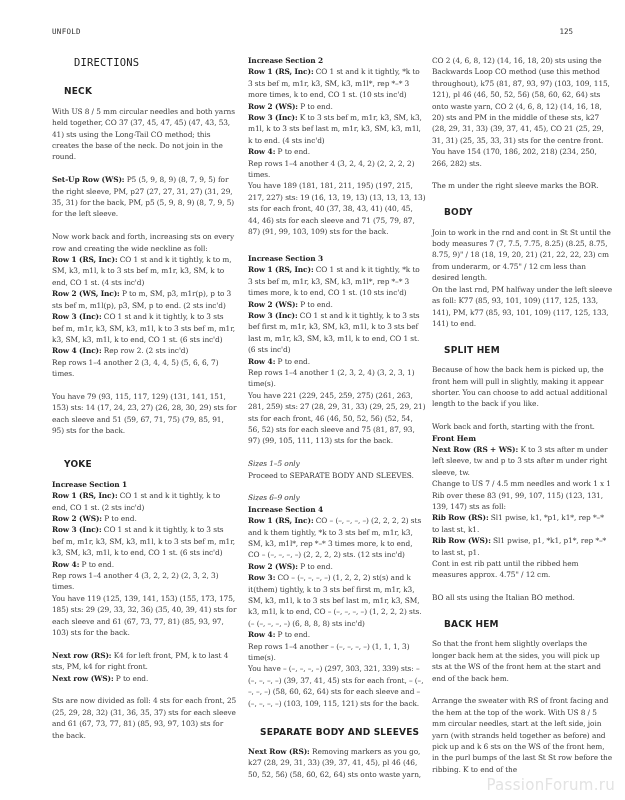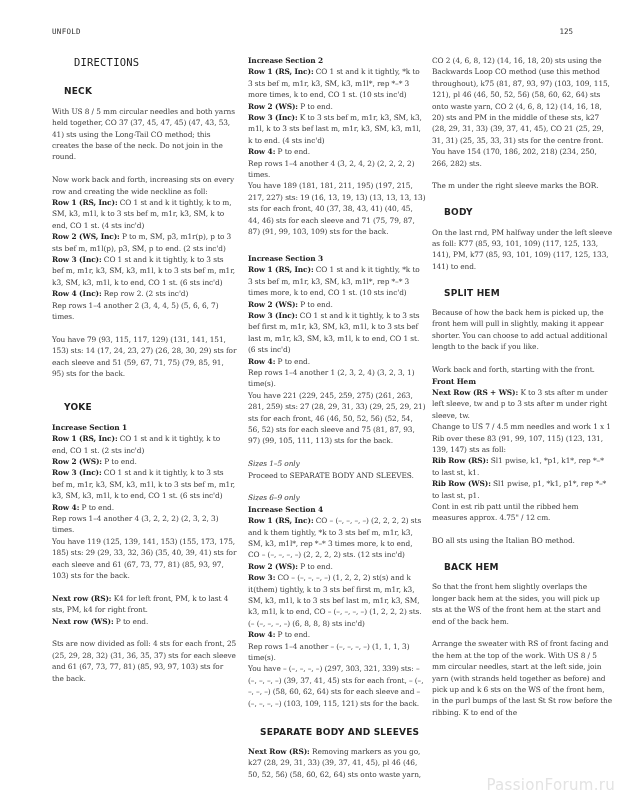--- a/index.html
+++ b/index.html
@@ -27,20 +27,21 @@
 <div class="header">
   <span class="left">UNFOLD</span>
   <span class="right">125</span>
 </div>
 
 <div class="col c1">
   <div class="directions">DIRECTIONS</div>
 
   <h2>NECK</h2>
   <p>With US 8 / 5 mm circular needles and both yarns held together, CO 37 (37, 45, 47, 45) (47, 43, 53, 41) sts using the Long-Tail CO method; this creates the base of the neck. Do not join in the round.</p>
+  <p><b>Set-Up Row (WS):</b><span> P5 (5, 9, 8, 9) (8, 7, 9, 5) for the right sleeve, PM, p27 (27, 27, 31, 27) (31, 29, 35, 31) for the back, PM, p5 (5, 9, 8, 9) (8, 7, 9, 5) for the left sleeve.</span></p>
   <p class="blk">Now work back and forth, increasing sts on every row and creating the wide neckline as foll:</p>
   <div class="blk"><b>Row 1 (RS, Inc):</b><span> CO 1 st and k it tightly, k to m, SM, k3, m1l, k to 3 sts bef m, m1r, k3, SM, k to end, CO 1 st. (4 sts inc'd)</span></div>
   <div class="blk"><b>Row 2 (WS, Inc):</b><span> P to m, SM, p3, m1r(p), p to 3 sts bef m, m1l(p), p3, SM, p to end. (2 sts inc'd)</span></div>
   <div class="blk"><b>Row 3 (Inc):</b><span> CO 1 st and k it tightly, k to 3 sts bef m, m1r, k3, SM, k3, m1l, k to 3 sts bef m, m1r, k3, SM, k3, m1l, k to end, CO 1 st. (6 sts inc'd)</span></div>
   <div class="blk"><b>Row 4 (Inc):</b><span> Rep row 2. (2 sts inc'd)</span></div>
   <p>Rep rows 1–4 another 2 (3, 4, 4, 5) (5, 6, 6, 7) times.</p>
   <p>You have 79 (93, 115, 117, 129) (131, 141, 151, 153) sts: 14 (17, 24, 23, 27) (26, 28, 30, 29) sts for each sleeve and 51 (59, 67, 71, 75) (79, 85, 91, 95) sts for the back.</p>
   <div class="gap"></div>
 
   <h2>YOKE</h2>
@@ -91,20 +92,21 @@
   <p><b>Next Row (RS):</b><span> Removing markers as you go, k27 (28, 29, 31, 33) (39, 37, 41, 45), pl 46 (46, 50, 52, 56) (58, 60, 62, 64) sts onto waste yarn,</span></p>
 </div>
 
 <div class="col c3">
   <div class="blk">CO 2 (4, 6, 8, 12) (14, 16, 18, 20) sts using the Backwards Loop CO method (use this method throughout), k75 (81, 87, 93, 97) (103, 109, 115, 121), pl 46 (46, 50, 52, 56) (58, 60, 62, 64) sts onto waste yarn, CO 2 (4, 6, 8, 12) (14, 16, 18, 20) sts and PM in the middle of these sts, k27 (28, 29, 31, 33) (39, 37, 41, 45), CO 21 (25, 29, 31, 31) (25, 35, 33, 31) sts for the centre front.</div>
   <p>You have 154 (170, 186, 202, 218) (234, 250, 266, 282) sts.</p>
   <p>The m under the right sleeve marks the BOR.</p>
   <div class="gap" style="height:4px"></div>
 
   <h2>BODY</h2>
+  <div class="blk">Join to work in the rnd and cont in St St until the body measures 7 (7, 7.5, 7.75, 8.25) (8.25, 8.75, 8.75, 9)" / 18 (18, 19, 20, 21) (21, 22, 22, 23) cm from underarm, or 4.75" / 12 cm less than desired length.</div>
   <p>On the last rnd, PM halfway under the left sleeve as foll: K77 (85, 93, 101, 109) (117, 125, 133, 141), PM, k77 (85, 93, 101, 109) (117, 125, 133, 141) to end.</p>
   <div class="gap" style="height:4px"></div>
 
   <h2>SPLIT HEM</h2>
   <p>Because of how the back hem is picked up, the front hem will pull in slightly, making it appear shorter. You can choose to add actual additional length to the back if you like.</p>
   <div class="blk">Work back and forth, starting with the front.</div>
   <div class="blk sechead">Front Hem</div>
   <div class="blk"><b>Next Row (RS + WS):</b><span> K to 3 sts after m under left sleeve, tw and p to 3 sts after m under right sleeve, tw.</span></div>
   <div class="blk">Change to US 7 / 4.5 mm needles and work 1 x 1 Rib over these 83 (91, 99, 107, 115) (123, 131, 139, 147) sts as foll:</div>
   <div class="blk"><b>Rib Row (RS):</b><span> Sl1 pwise, k1, *p1, k1*, rep *–* to last st, k1.</span></div>

